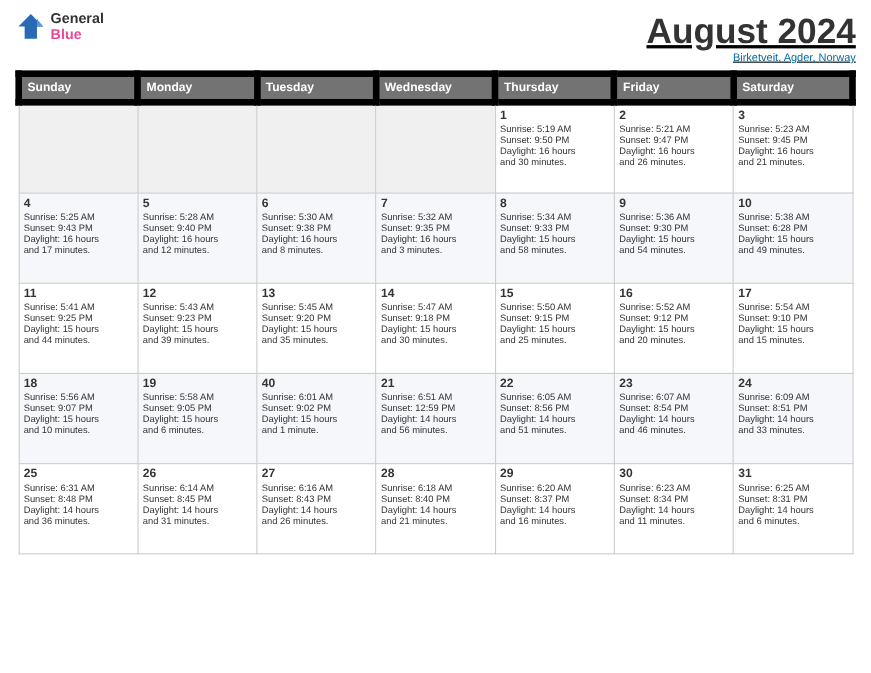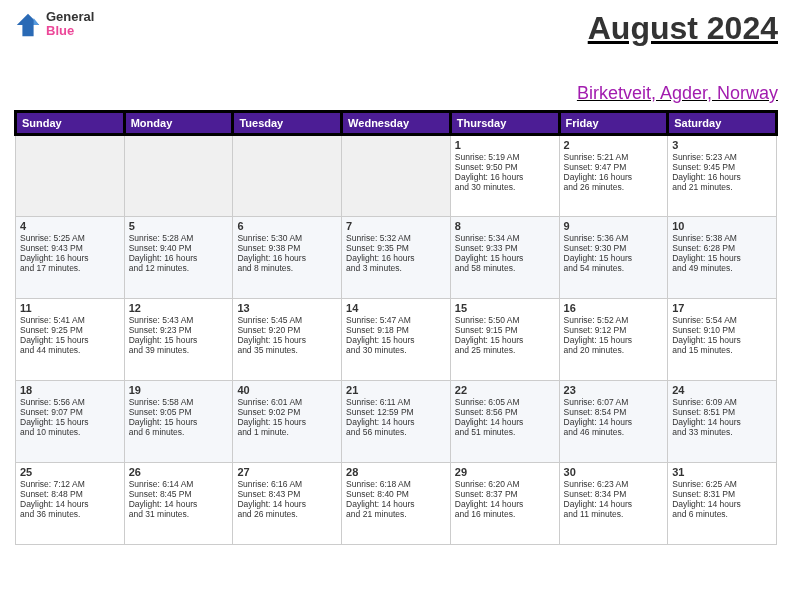--- a/index.html
+++ b/index.html
@@ -16,21 +16,21 @@
       padding: 10px 14px;
     }
     .header {
       display: flex;
       justify-content: space-between;
       align-items: flex-start;
       margin-bottom: 6px;
     }
     .logo {
       display: flex;
-      align-items: flex-end;
+      align-items: center;
       gap: 4px;
     }
     .logo-text {
       display: flex;
       flex-direction: column;
       line-height: 1.1;
     }
     .logo-general {
       font-size: 13px;
       font-weight: bold;
@@ -48,37 +48,36 @@
     .title-block {
       text-align: right;
       text-decoration: underline;
     }
     .cal-title {
       font-size: 32px;
       font-weight: bold;
       color: #333;
     }
     .cal-subtitle {
-      font-size: 18px;
-      color: #a21caf;
-      margin-top: 36px;
+      font-size: 10px;
+      color: #0369a1;
     }
     .calendar {
       width: 100%;
       border-collapse: collapse;
       table-layout: fixed;
     }
     .calendar th {
-      background: #4c1d95;
+      background: #737373;
       color: #fff;
       font-size: 11px;
       font-weight: bold;
       text-align: left;
       padding: 4px 5px;
-      border: 3px solid #000000;
+      border: 6px solid #000000;
     }
     .calendar td {
       border: 1px solid #ccc;
       vertical-align: top;
       padding: 3px 4px;
       font-size: 8.5px;
       color: #333;
       background: #fff;
       height: 82px;
     }
@@ -275,21 +274,21 @@
           </td>
           <td>
             <span class="day-num">40</span>
             <div>Sunrise: 6:01 AM</div>
             <div>Sunset: 9:02 PM</div>
             <div>Daylight: 15 hours</div>
             <div>and 1 minute.</div>
           </td>
           <td>
             <span class="day-num">21</span>
-            <div>Sunrise: 6:11 AM</div>
+            <div>Sunrise: 6:51 AM</div>
             <div>Sunset: 12:59 PM</div>
             <div>Daylight: 14 hours</div>
             <div>and 56 minutes.</div>
           </td>
           <td>
             <span class="day-num">22</span>
             <div>Sunrise: 6:05 AM</div>
             <div>Sunset: 8:56 PM</div>
             <div>Daylight: 14 hours</div>
             <div>and 51 minutes.</div>
@@ -305,21 +304,21 @@
             <span class="day-num">24</span>
             <div>Sunrise: 6:09 AM</div>
             <div>Sunset: 8:51 PM</div>
             <div>Daylight: 14 hours</div>
             <div>and 33 minutes.</div>
           </td>
         </tr>
         <tr>
           <td>
             <span class="day-num">25</span>
-            <div>Sunrise: 7:12 AM</div>
+            <div>Sunrise: 6:31 AM</div>
             <div>Sunset: 8:48 PM</div>
             <div>Daylight: 14 hours</div>
             <div>and 36 minutes.</div>
           </td>
           <td>
             <span class="day-num">26</span>
             <div>Sunrise: 6:14 AM</div>
             <div>Sunset: 8:45 PM</div>
             <div>Daylight: 14 hours</div>
             <div>and 31 minutes.</div>

